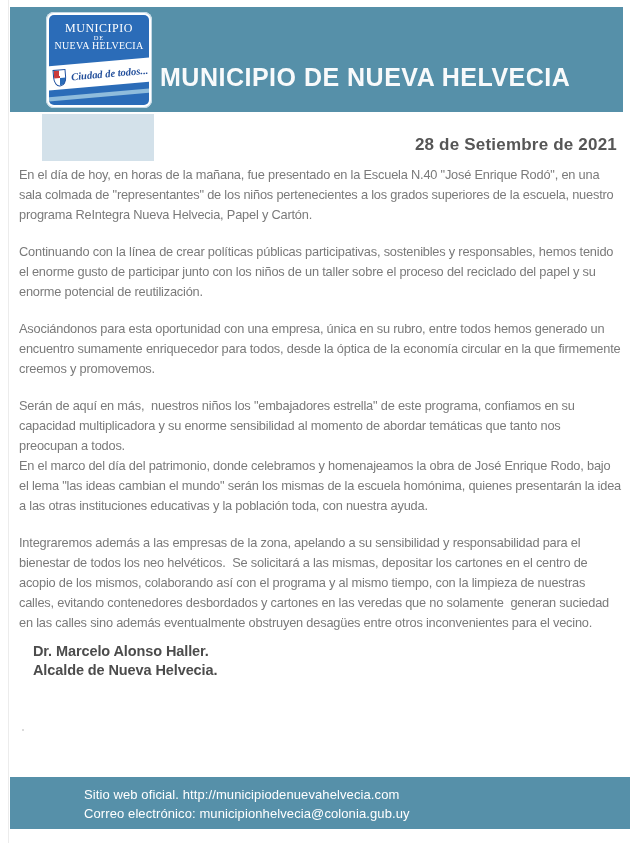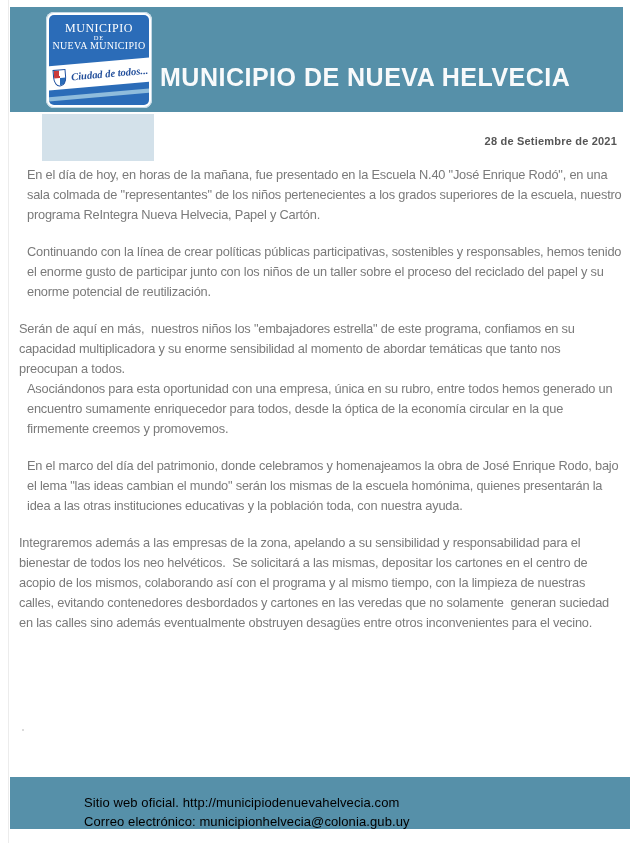--- a/index.html
+++ b/index.html
@@ -69,82 +69,86 @@
     color:#234f9b;font-size:10.5px;
     margin-left:5px;white-space:nowrap;
   }
   
   .placeholder-rect{
     position:absolute;left:42px;top:114px;width:112px;height:47px;
     background:#d3e1ea;
   }
   .doc-date{
     position:absolute;right:23px;top:135px;
-    font-size:11px;font-weight:bold;color:#565656;letter-spacing:0.2px;
+    font-size:17px;font-weight:bold;color:#565656;letter-spacing:0.2px;
   }
   .content{
     position:absolute;left:19px;top:165px;width:603px;
     color:#7a7a7a;font-size:12.8px;line-height:20px;letter-spacing:-0.2px;
   }
   .para{margin:0;white-space:pre-wrap;}
-  .para.gap{margin-bottom:17px;margin-left:8px;}
+  .para.gap{margin-bottom:17px;}
   .signature{
     margin-top:9px;margin-left:14px;
     font-weight:bold;color:#4c4c4c;
     font-size:14.5px;line-height:19px;letter-spacing:-0.1px;
   }
   .stray-dot{
     position:absolute;left:22px;top:729px;width:2px;height:2px;
     background:#cfcfcf;border-radius:50%;
   }
   
   .footer-band{
     position:absolute;left:10px;top:777px;width:620px;height:52px;
     background:#5690a9;
     box-sizing:border-box;
-    padding:16px 0 0 74px;
-    color:#000000;font-size:13px;line-height:19px;letter-spacing:0.1px;
+    padding:8px 0 0 74px;
+    color:#ffffff;font-size:13px;line-height:19px;letter-spacing:0.1px;
   }
 </style>
 </head>
 <body>
 
 <div class="page">
   <div class="page-left-edge"></div>
 
   <div class="header-band">
     <div class="logo">
       <div class="logo-inner">
         <div class="logo-name">
           <div class="l1">MUNICIPIO</div>
           <div class="l2">DE</div>
-          <div class="l3">NUEVA MUNICIPIO</div>
+          <div class="l3">NUEVA HELVECIA</div>
         </div>
         <div class="logo-wave">
           <span class="shield"></span>
           <span class="logo-motto">Ciudad de todos...</span>
         </div>
         <div class="logo-wave2"></div>
       </div>
     </div>
     <div class="header-title">MUNICIPIO DE NUEVA HELVECIA</div>
   </div>
 
   <div class="placeholder-rect"></div>
   <div class="doc-date">28 de Setiembre de 2021</div>
 
   <div class="content">
     <div>
         <p class="para gap">En el día de hoy, en horas de la mañana, fue presentado en la Escuela N.40 "José Enrique Rodó", en una sala colmada de "representantes" de los niños pertenecientes a los grados superiores de la escuela, nuestro programa ReIntegra Nueva Helvecia, Papel y Cartón.</p>
         <p class="para gap">Continuando con la línea de crear políticas públicas participativas, sostenibles y responsables, hemos tenido el enorme gusto de participar junto con los niños de un taller sobre el proceso del reciclado del papel y su enorme potencial de reutilización.</p>
+        <p class="para gap">Asociándonos para esta oportunidad con una empresa, única en su rubro, entre todos hemos generado un encuentro sumamente enriquecedor para todos, desde la óptica de la economía circular en la que firmemente creemos y promovemos.</p>
         <p class="para">Serán de aquí en más,  nuestros niños los "embajadores estrella" de este programa, confiamos en su capacidad multiplicadora y su enorme sensibilidad al momento de abordar temáticas que tanto nos preocupan a todos.</p>
-        <p class="para gap">Asociándonos para esta oportunidad con una empresa, única en su rubro, entre todos hemos generado un encuentro sumamente enriquecedor para todos, desde la óptica de la economía circular en la que firmemente creemos y promovemos.</p>
         <p class="para gap">En el marco del día del patrimonio, donde celebramos y homenajeamos la obra de José Enrique Rodo, bajo el lema "las ideas cambian el mundo" serán los mismas de la escuela homónima, quienes presentarán la idea a las otras instituciones educativas y la población toda, con nuestra ayuda.</p>
         <p class="para">Integraremos además a las empresas de la zona, apelando a su sensibilidad y responsabilidad para el bienestar de todos los neo helvéticos.  Se solicitará a las mismas, depositar los cartones en el centro de acopio de los mismos, colaborando así con el programa y al mismo tiempo, con la limpieza de nuestras calles, evitando contenedores desbordados y cartones en las veredas que no solamente  generan suciedad en las calles sino además eventualmente obstruyen desagües entre otros inconvenientes para el vecino.</p>
       </div>
+    <div class="signature">
+      <div>Dr. Marcelo Alonso Haller.</div>
+      <div>Alcalde de Nueva Helvecia.</div>
+    </div>
   </div>
   <div class="stray-dot"></div>
 
   <div class="footer-band">
     <div>Sitio web oficial. http://municipiodenuevahelvecia.com</div>
     <div>Correo electrónico: municipionhelvecia@colonia.gub.uy</div>
   </div>
 </div>
 
 </body></html>

